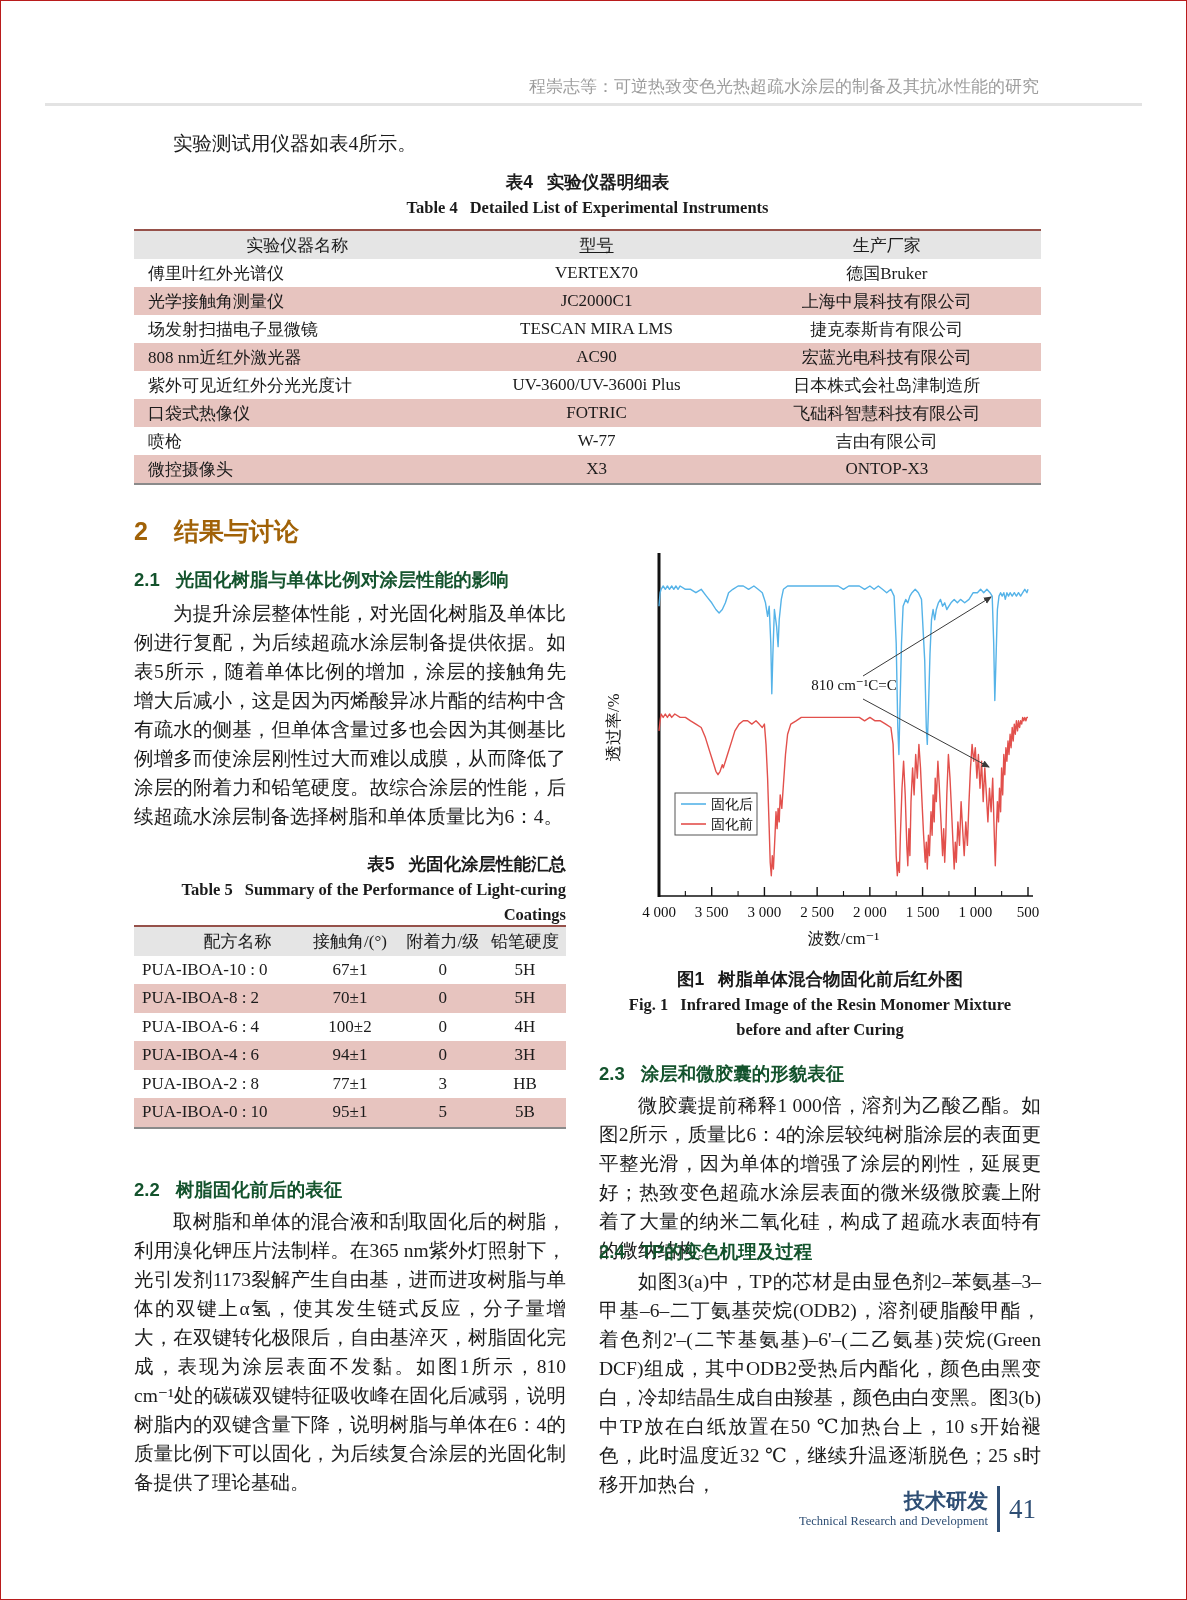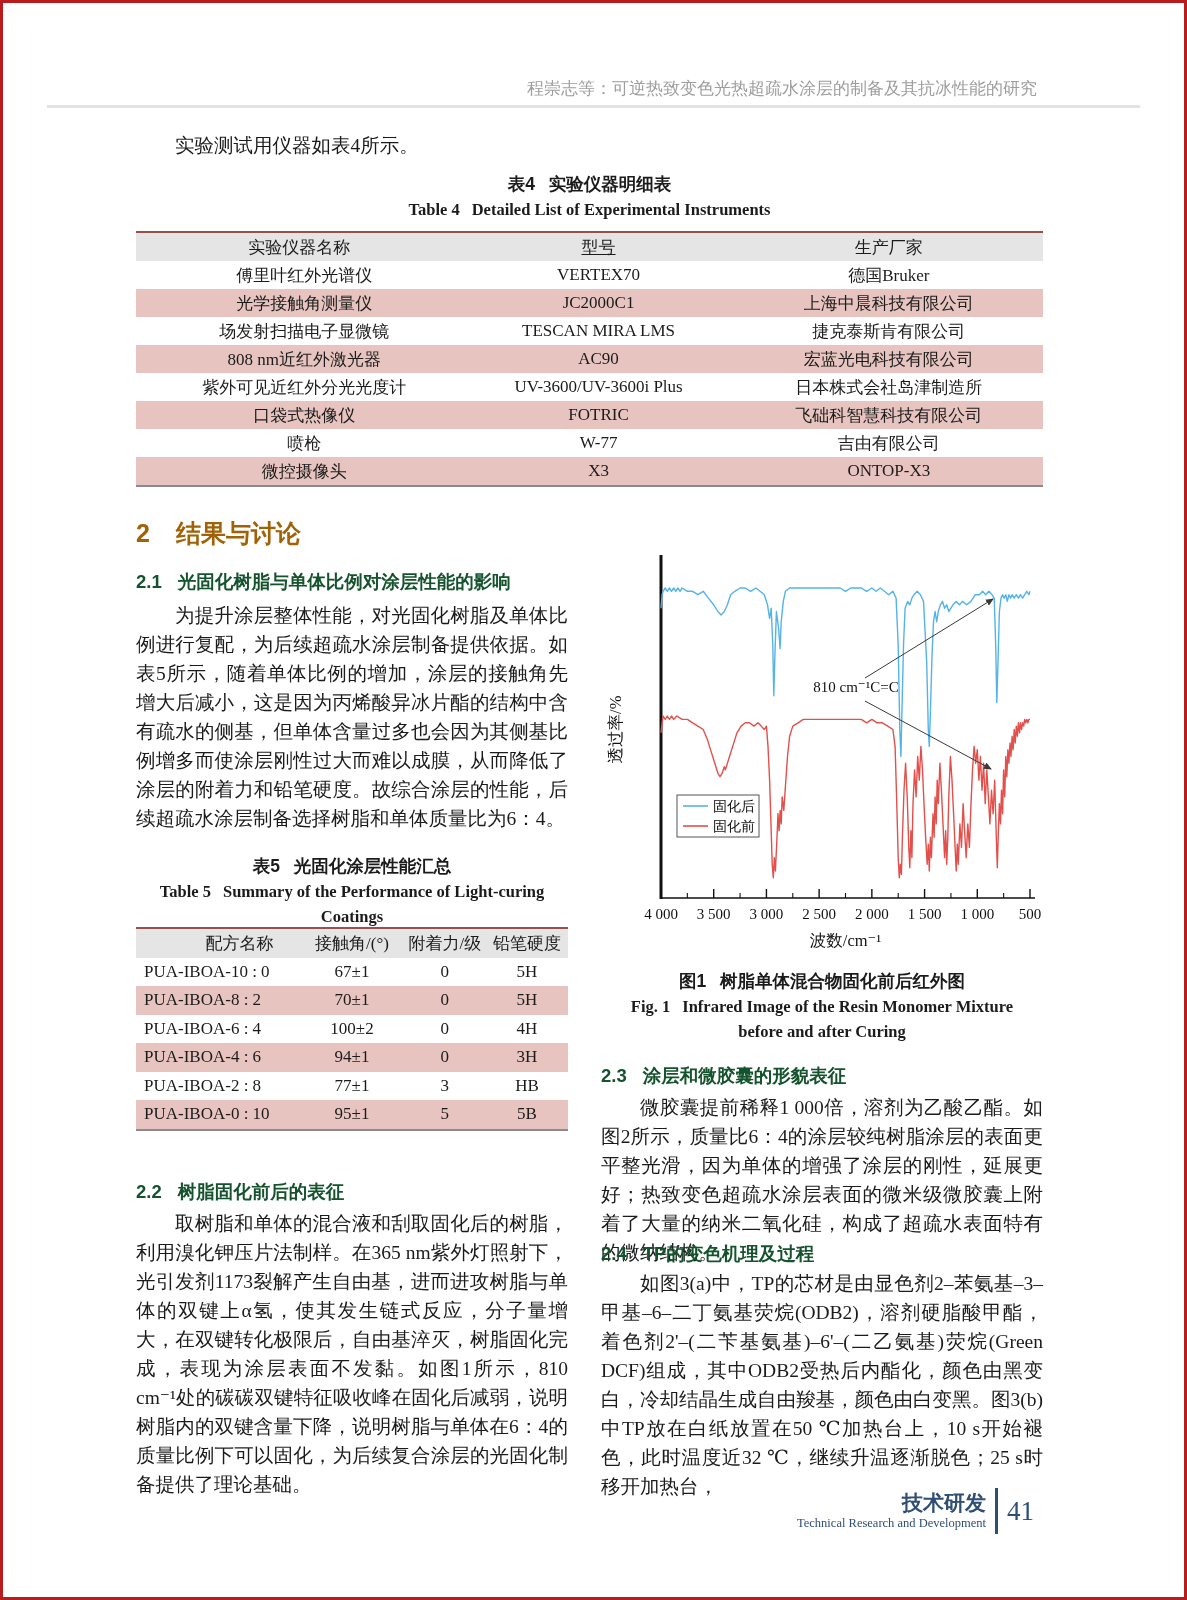--- a/index.html
+++ b/index.html
@@ -1,36 +1,36 @@
 <!DOCTYPE html>
 <html><head>
 <meta charset="utf-8">
 <style>
   html,body{margin:0;padding:0;background:#fff;}
-  .page{position:relative;width:1187px;height:1600px;background:#fff;border:3px solid #b91c1c;
+  .page{position:relative;width:1187px;height:1600px;background:#fff;border:1px solid #b91c1c;
         box-sizing:border-box;font-family:"Liberation Serif","DejaVu Serif",serif;color:#1b1b1b;overflow:hidden;}
   .running-head{position:absolute;top:74px;left:100px;right:147px;text-align:right;
         font-family:"Liberation Sans","DejaVu Sans",sans-serif;font-size:17px;color:#9d9d9d;}
   .head-rule{position:absolute;top:102px;left:44px;right:44px;border:none;border-top:3px solid #e3e3e3;margin:0;}
   .intro{position:absolute;top:130px;left:133px;width:907px;font-size:19.5px;line-height:26px;text-indent:2em;margin:0;}
 
   .cap{position:absolute;text-align:center;margin:0;}
   .cap-cn{font-family:"Liberation Sans","DejaVu Sans",sans-serif;font-weight:bold;font-size:17.5px;line-height:26px;}
   .cap-cn .cap-label{margin-right:14px;}
   .cap-en{font-weight:bold;font-size:16.5px;line-height:25px;}
   .cap-en .cap-label{margin-right:12px;}
 
   table{border-collapse:collapse;font-size:17px;}
   #table4{position:absolute;top:228px;left:133px;width:907px;border-top:2px solid #96514a;border-bottom:2px solid #8a8a8a;}
   #table5{position:absolute;top:924px;left:133px;width:432px;border-top:2px solid #96514a;border-bottom:2px solid #8a8a8a;}
   th,td{font-weight:normal;height:28px;padding:0 4px;text-align:center;}
   #table5 th,#table5 td{height:28.5px;}
   thead tr{background:#e5e5e5;}
   tbody tr:nth-child(even){background:#e7c4bf;}
-  #table4 tbody td:first-child{text-align:center;padding-left:14px;}
+  #table4 tbody td:first-child{text-align:left;padding-left:14px;}
   #table4 th:nth-child(1){width:36%;} #table4 th:nth-child(2){width:30%;text-decoration:underline;} #table4 th:nth-child(3){width:34%;}
   #table5 tbody td:first-child{text-align:left;padding-left:8px;}
   #table5 th:nth-child(1){width:38%;padding-left:47px;} #table5 th:nth-child(2){width:24%;} #table5 th:nth-child(3){width:19%;} #table5 th:nth-child(4){width:19%;}
 
   .sec1{position:absolute;top:514px;left:133px;margin:0;font-family:"Liberation Sans","DejaVu Sans",sans-serif;
         font-size:25px;font-weight:bold;color:#a16207;}
   .sec1 .sec-num{margin-right:26px;}
   .sec2{position:absolute;margin:0;font-family:"Liberation Sans","DejaVu Sans",sans-serif;
         font-size:18.5px;font-weight:bold;color:#14532d;}
   .sec2 .sec-num{margin-right:16px;}
@@ -118,21 +118,21 @@
 
   <h1 class="sec1">
     <span class="sec-num">2</span><span>结果与讨论</span>
   </h1>
 
   <h2 class="sec2" style="top:566px;left:133px;">
     <span class="sec-num">2.1</span><span>光固化树脂与单体比例对涂层性能的影响</span>
   </h2>
   <p class="body-text" style="top:598px;left:133px;width:432px;">为提升涂层整体性能，对光固化树脂及单体比例进行复配，为后续超疏水涂层制备提供依据。如表5所示，随着单体比例的增加，涂层的接触角先增大后减小，这是因为丙烯酸异冰片酯的结构中含有疏水的侧基，但单体含量过多也会因为其侧基比例增多而使涂层刚性过大而难以成膜，从而降低了涂层的附着力和铅笔硬度。故综合涂层的性能，后续超疏水涂层制备选择树脂和单体质量比为6：4。</p>
 
-  <div class="cap" style="top:850px;left:133px;width:432px;">
+  <div class="cap" style="top:850px;left:133px;width:432px;text-align:right;">
     <div class="cap-cn">
       <span class="cap-label">表5</span><span>光固化涂层性能汇总</span>
     </div>
     <div class="cap-en">
       <span class="cap-label">Table 5</span><span>Summary of the Performance of Light-curing</span>
       <div>Coatings</div>
     </div>
   </div>
 
   <table id="table5">

